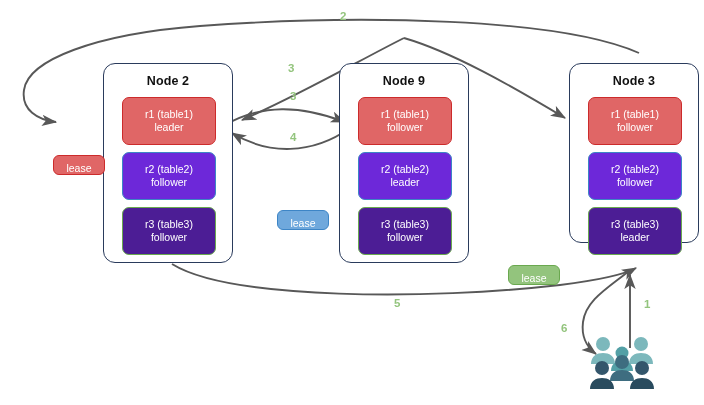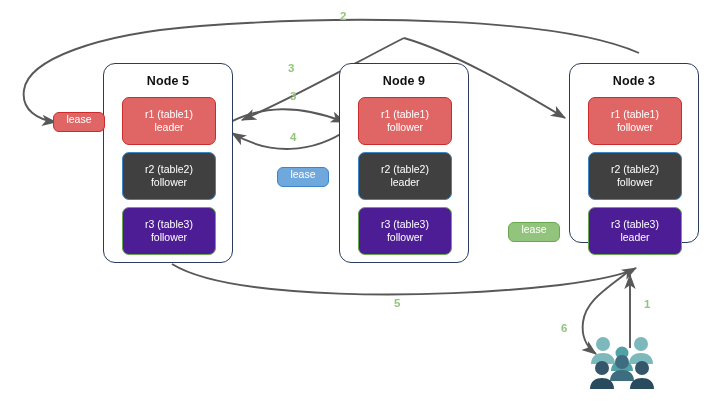--- a/index.html
+++ b/index.html
@@ -52,36 +52,37 @@
     color: #ffffff;
     font-size: 10.5px;
     line-height: 13.5px;
     display: flex;
     flex-direction: column;
     align-items: center;
     justify-content: center;
     text-align: center;
   }
   .rep-red   { background: #e06666; border: 1.3px solid #cc2b2b; }
-  .rep-blue  { background: #404040; border: 1.3px solid #3d85c6; }
+  .rep-blue  { background: #6d28d9; border: 1.3px solid #3d85c6; }
   .rep-green { background: #4c1d95; border: 1.3px solid #6aa84f; }
 
   .lease {
     position: absolute;
     box-sizing: border-box;
     border-radius: 6px;
     color: #ffffff;
     font-size: 10.5px;
     text-align: center;
     display: flex;
-    align-items: flex-start;
+    align-items: flex-end;
     justify-content: center;
     height: 20px;
     width: 52px;
     z-index: 4;
+    margin-top: 43px;
   }
   .lease-red   { background: #e06666; border: 1.3px solid #cc2b2b; }
   .lease-blue  { background: #6fa8dc; border: 1.3px solid #3d85c6; }
   .lease-green { background: #93c47d; border: 1.3px solid #6aa84f; }
 
   .step {
     position: absolute;
     color: #93c47d;
     font-size: 11.5px;
     font-weight: bold;
@@ -120,21 +121,21 @@
     <path d="M 404,38 C 452,52 510,85 565,118" fill="none" stroke="#585858" stroke-width="1.9" marker-end="url(#ah)"></path>
 
     <path d="M 172,264 C 230,300 430,300 560,285 C 600,280 625,274 636,268" fill="none" stroke="#585858" stroke-width="1.9" marker-end="url(#ah)"></path>
 
     <path d="M 630,348 L 630,275" fill="none" stroke="#585858" stroke-width="1.9" marker-end="url(#ah)"></path>
 
     <path d="M 629,271 C 608,288 586,300 583,322 C 581,338 588,348 596,354" fill="none" stroke="#585858" stroke-width="1.9" marker-end="url(#ah)"></path>
   </svg>
 
   <div class="node" style="left:103px; top:63px; width:130px; height:200px;">
-    <div class="node-title">Node 5</div>
+    <div class="node-title">Node 2</div>
     <div class="replica rep-red" style="top:33px;">
       <span>r1 (table1)</span>
       <span>leader</span>
     </div>
     <div class="replica rep-blue" style="top:88px;">
       <span>r2 (table2)</span>
       <span>follower</span>
     </div>
     <div class="replica rep-green" style="top:143px;">
       <span>r3 (table3)</span>

